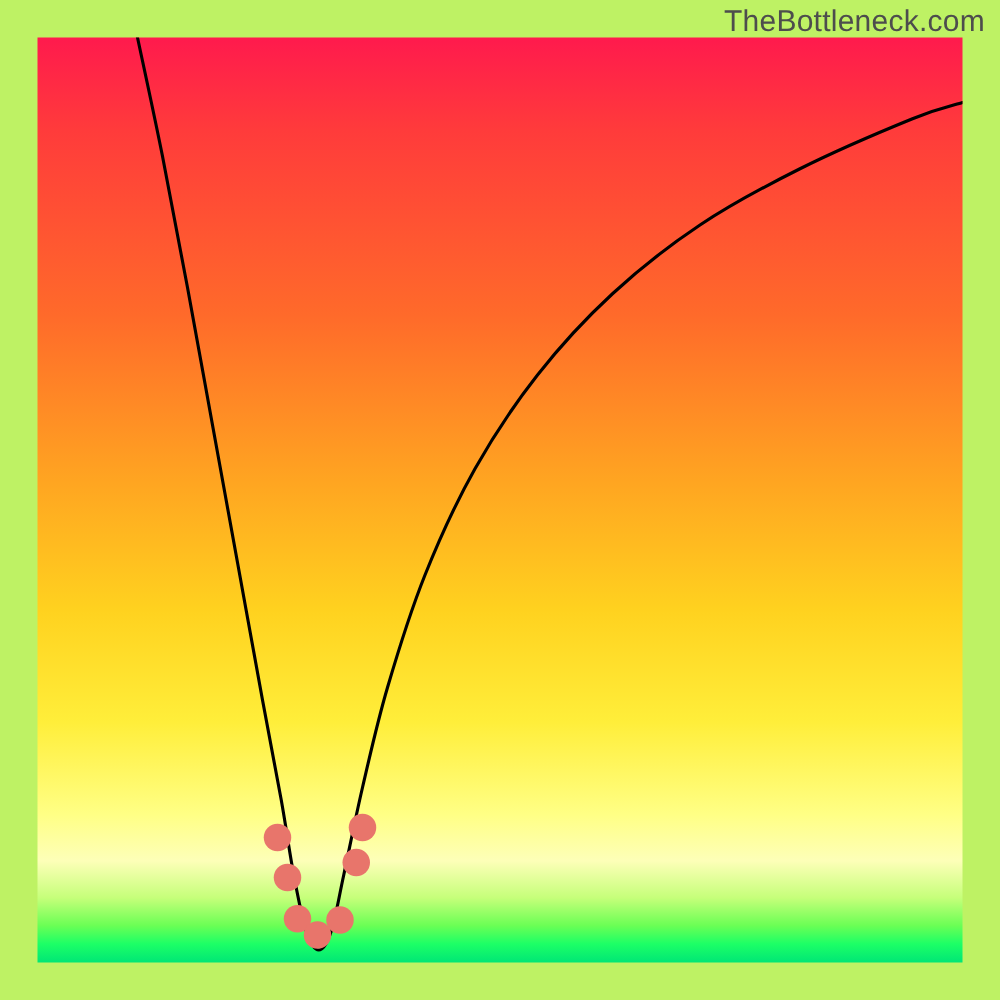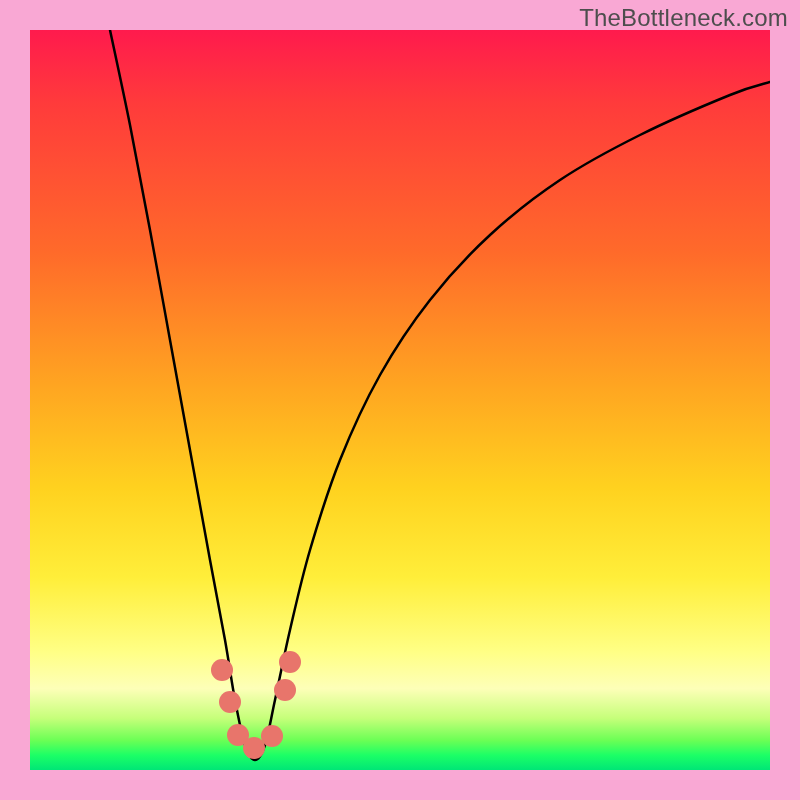--- a/index.html
+++ b/index.html
@@ -9,21 +9,21 @@
     height: 800px;
     background: #000;
     overflow: hidden;
   }
   .frame {
     position: absolute;
     left: 0;
     top: 0;
     width: 800px;
     height: 800px;
-    background: #f9a8d4;
+    background: #bef264;
   }
   .plot {
     position: absolute;
     left: 30px;
     top: 30px;
     width: 740px;
     height: 740px;
     
     background: linear-gradient(to bottom,
       #ff1a4d 0%,

